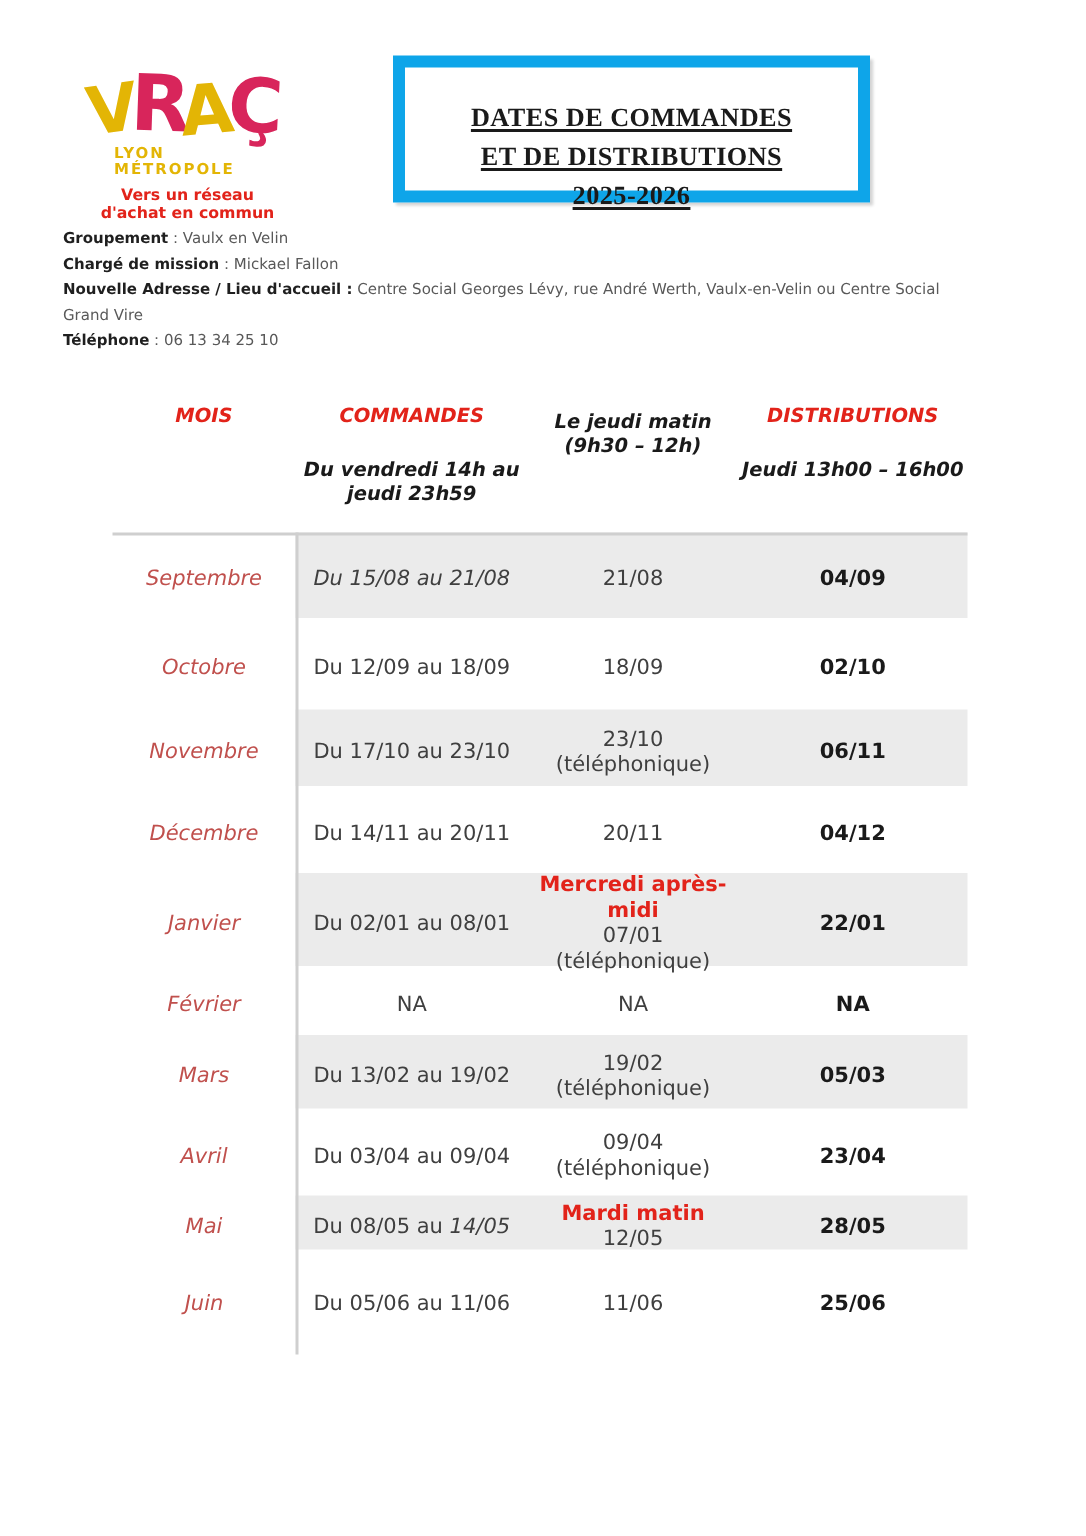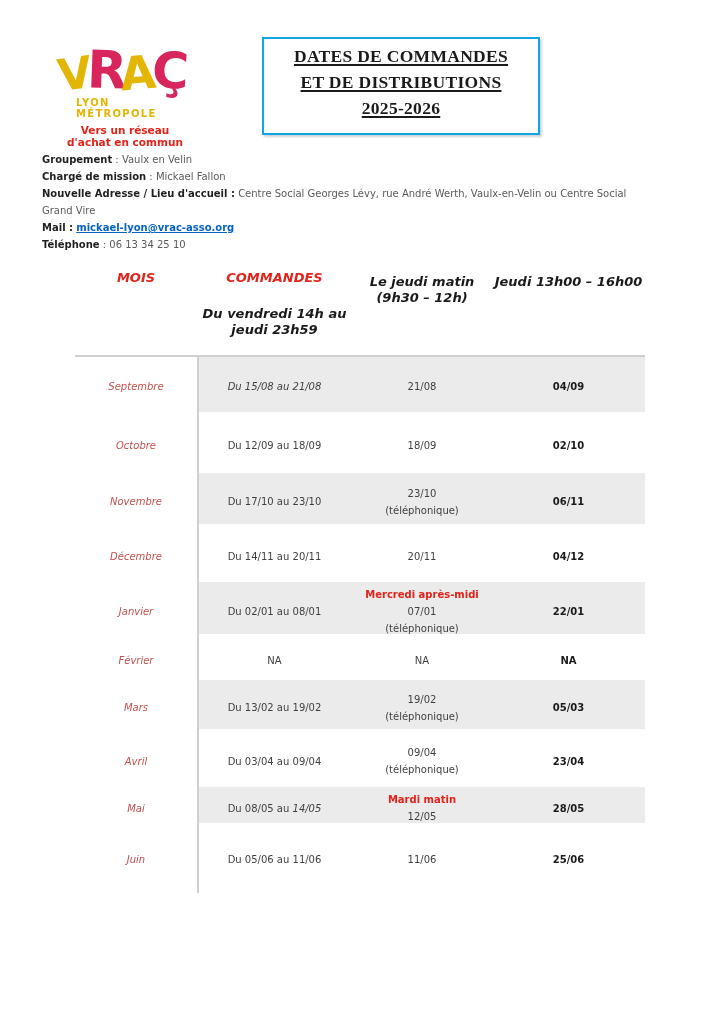--- a/index.html
+++ b/index.html
@@ -20,24 +20,24 @@
   .logo-word .l1 { font-size: 52px; transform: rotate(2deg); margin-left: -5px; }
   .logo-word .l2 { font-size: 46px; transform: rotate(-5deg); margin-left: -7px; }
   .logo-word .l3 { font-size: 50px; transform: rotate(3deg); margin-left: -4px; }
   .logo-lyon { margin-top: 1px; padding-left: 20px; color: #E3B505;
                font-weight: bold; font-size: 10px; letter-spacing: 1.3px; line-height: 11px; }
   .logo-tagline { margin-top: 5px; padding-left: 4px; text-align: center; color: #E2231A;
                   font-weight: bold; font-size: 10.5px; line-height: 12px; }
 
   
   .title-box {
-    position: absolute; left: 262px; top: 37px; width: 278px; height: 98px;
-    box-sizing: border-box; border: 2px solid #0ea5e9; background: #fff;
+    position: absolute; left: 262px; top: 37px; width: 318px; height: 98px;
+    box-sizing: border-box; border: 8px solid #0ea5e9; background: #fff;
     box-shadow: 2px 2px 2px rgba(0,0,0,0.18);
-    padding-top: 4px; text-align: center;
+    padding-top: 20px; text-align: center;
     font-family: "Liberation Serif", "DejaVu Serif", serif;
     font-weight: bold; font-size: 17.5px; line-height: 26px; color: #1a1a1a;
     letter-spacing: 0.3px;
   }
   .title-line { text-decoration: underline; text-decoration-thickness: 1.5px; text-underline-offset: 2px; }
 
   
   .info-block { position: absolute; left: 42px; top: 151px; width: 645px;
                 font-size: 10px; line-height: 17px; color: #595959; }
   .info-label { font-weight: bold; color: #1f1f1f; }
@@ -67,21 +67,21 @@
   .trow:nth-child(3)  { min-height: 57px; }
   .trow:nth-child(4)  { min-height: 52px; }
   .trow:nth-child(5)  { min-height: 58px; }
   .trow:nth-child(6)  { min-height: 40px; }
   .trow:nth-child(7)  { min-height: 55px; }
   .trow:nth-child(8)  { min-height: 52px; }
   .trow:nth-child(9)  { min-height: 42px; }
   .trow:nth-child(10) { min-height: 60px; }
 
   .cell { display: flex; flex-direction: column; justify-content: center; align-items: center;
-          text-align: center; font-size: 10px; line-height: 17px; color: #3f3f3f; box-sizing: border-box; }
+          text-align: center; font-size: 14px; line-height: 17px; color: #3f3f3f; box-sizing: border-box; }
   .c1 { width: 122px; color: #C0504D; font-style: italic; }
   .c2 { width: 155px; }
   .c3 { width: 140px; }
   .c4 { width: 153px; font-weight: bold; color: #1a1a1a; }
   .c2 em { font-style: italic; }
   .perm-note { color: #E2231A; font-weight: bold; }
 </style>
 </head>
 <body>
 
@@ -107,38 +107,38 @@
   <div class="title-box">
     <div class="title-line">DATES DE COMMANDES</div>
     <div class="title-line">ET DE DISTRIBUTIONS</div>
     <div class="title-line">2025-2026</div>
   </div>
 
   <div class="info-block" id="info-block">
       <div class="info-line"><span class="info-label">Groupement</span> : <span>Vaulx en Velin</span></div>
       <div class="info-line"><span class="info-label">Chargé de mission</span> : <span>Mickael Fallon</span></div>
       <div class="info-line"><span class="info-label">Nouvelle Adresse / Lieu d'accueil :</span> <span>Centre Social Georges Lévy, rue André Werth, Vaulx-en-Velin ou Centre Social<br>Grand Vire</span></div>
-      <div class="info-line"><span class="info-label">Mail :</span> <a class="info-link" href="#">mickael-lyon@vrac-asso.org</a></div>
       <div class="info-line"><span class="info-label">Téléphone</span> : <span>06 13 34 25 10</span></div>
     </div>
 
   <div class="schedule">
     <div class="thead">
       <div class="th">
         <div class="lbl">MOIS</div>
         <div class="sub"></div>
       </div>
       <div class="th">
         <div class="lbl">COMMANDES</div>
         <div class="sub">Du vendredi 14h au jeudi 23h59</div>
       </div>
       <div class="th">
         <div class="sub">Le jeudi matin (9h30 – 12h)</div>
       </div>
       <div class="th">
+        <div class="lbl">DISTRIBUTIONS</div>
         <div class="sub">Jeudi 13h00 – 16h00</div>
       </div>
     </div>
     <div class="tbody" id="tbody">
         <div class="trow shaded">
           <div class="cell c1">Septembre</div>
           <div class="cell c2">
             <div><em>Du 15/08 au 21/08</em></div>
           </div>
           <div class="cell c3">

